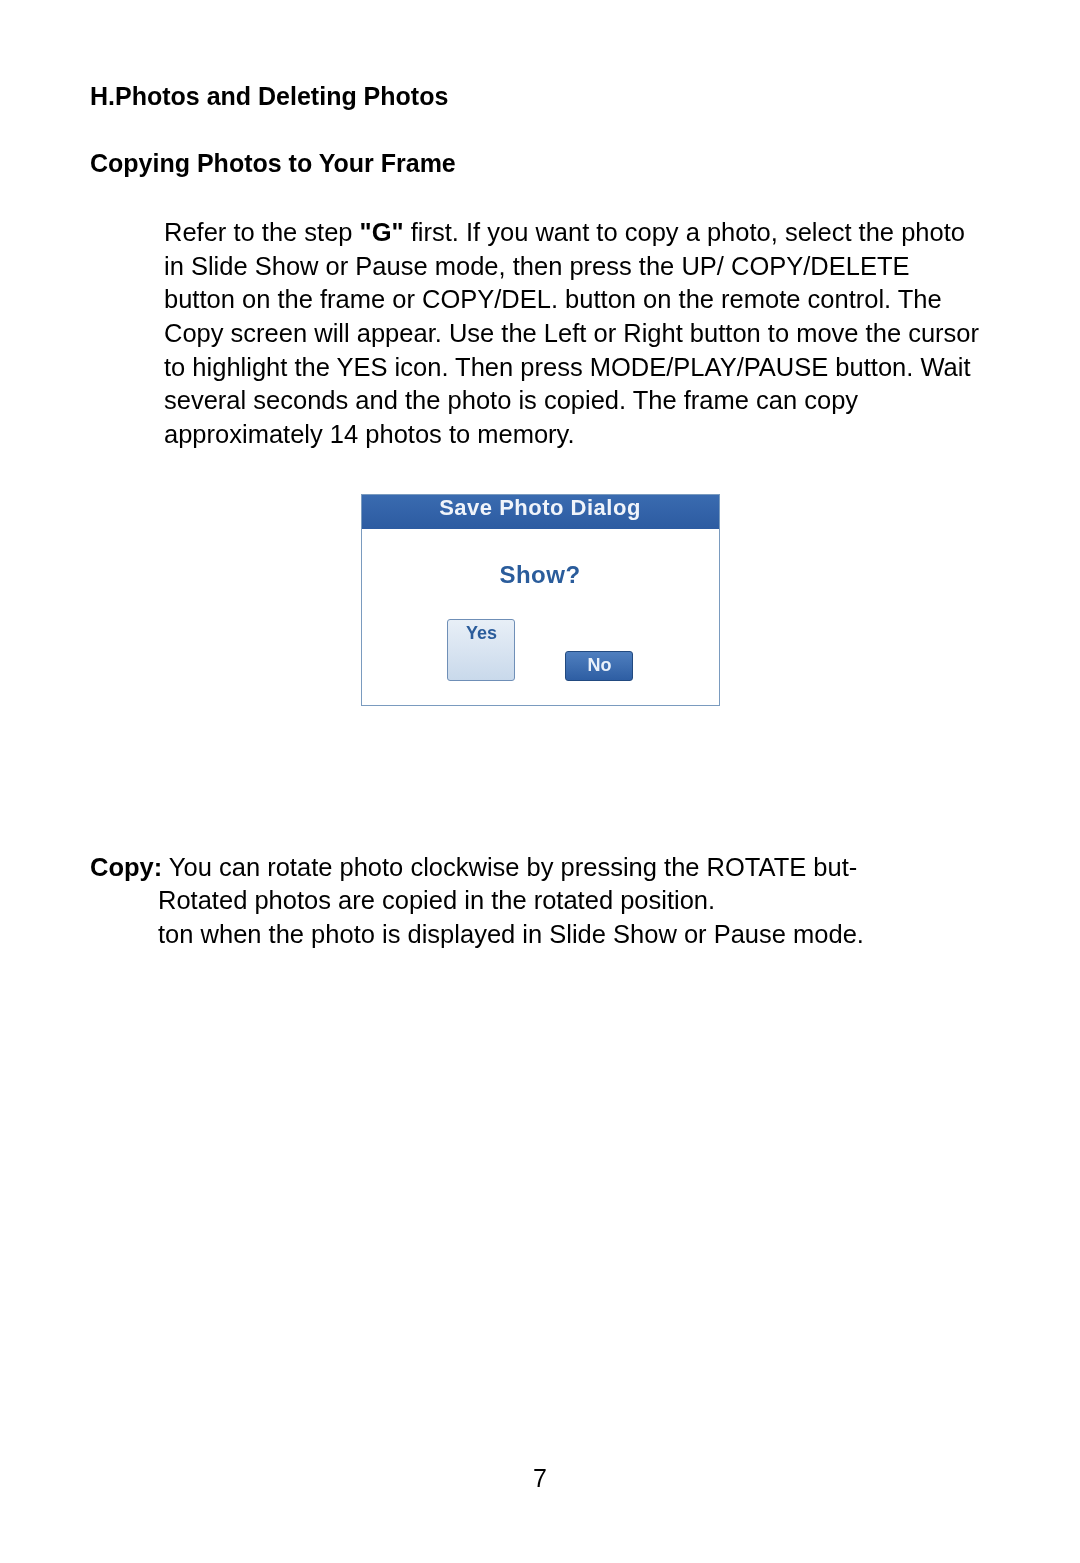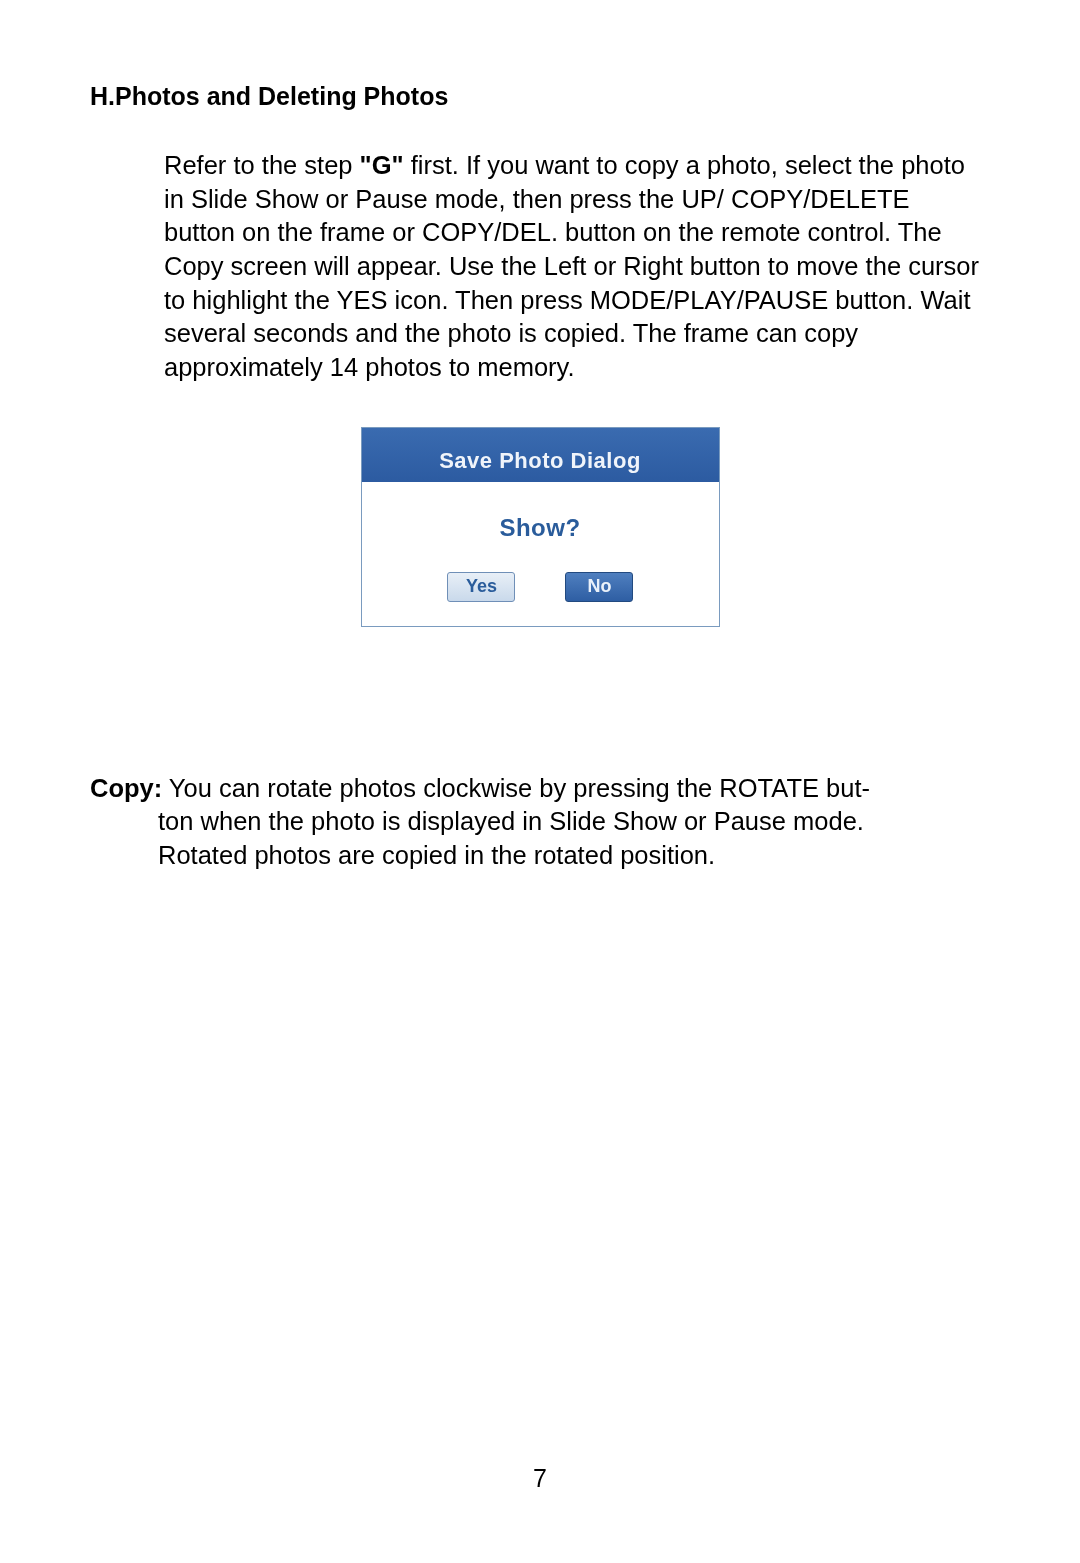--- a/index.html
+++ b/index.html
@@ -37,21 +37,21 @@
     margin: 42px auto 0 auto;
     background: #ffffff;
     border: 1px solid #7a9bbf;
   }
   .dialog-header {
     background: linear-gradient(#3a6bb0, #2c5ba1);
     color: #f0f4fa;
     text-align: center;
     font-weight: bold;
     font-size: 22px;
-    padding: 20px 0 8px 0;
+    padding: 0 0 8px 0;
     letter-spacing: 0.5px;
   }
   .dialog-body {
     text-align: center;
     color: #2a5c9b;
     font-weight: bold;
     font-size: 24px;
     padding: 32px 0 30px 0;
     letter-spacing: 0.5px;
   }
@@ -70,20 +70,21 @@
     color: #2a5c9b;
     background: linear-gradient(#e8eff7, #c9d9eb);
     border: 1px solid #6f8fb7;
     border-radius: 3px;
     text-align: center;
   }
   .dbtn.selected {
     background: linear-gradient(#4f7fbf, #2e5ea3);
     color: #eaf1fa;
     border: 1px solid #224a80;
+    margin-top: 32px;
   }
   .note-block {
     font-size: 25.5px;
     line-height: 1.32;
     margin-top: 145px;
     margin-left: 0;
     margin-right: 10px;
   }
   .note-indent {
     margin-left: 68px;
@@ -97,37 +98,38 @@
     font-size: 25px;
   }
 </style>
 </head>
 <body>
 
 <div class="page">
 
   <div class="heading-1">H.Photos and Deleting Photos</div>
 
+  <div class="heading-2">Copying Photos to Your Frame</div>
 
   <p class="body-para">
     <span>Refer to  the step </span><span class="bold">"G"</span><span> first. If you want to copy a photo, select the photo in Slide Show or Pause mode, then press the UP/ COPY/DELETE button on the frame or COPY/DEL. button on the remote control. The Copy screen will appear. Use the Left or Right button to move the cursor to highlight the YES icon. Then press MODE/PLAY/PAUSE button. Wait several seconds and  the photo is copied. The frame can copy approximately 14 photos to memory.</span>
   </p>
 
   <div class="dialog">
     <div class="dialog-header">Save Photo Dialog</div>
     <div class="dialog-body">Show?</div>
     <div class="dialog-buttons">
       <span class="dbtn">Yes</span>
       <span class="dbtn selected">No</span>
     </div>
   </div>
 
   <div class="note-block">
     <div>
-      <span class="bold">Copy:</span><span> You can rotate photos clockwise by pressing the ROTATE but-</span>
+      <span class="bold">Copy:</span><span> You can rotate photo clockwise by pressing the ROTATE but-</span>
     </div>
+    <div class="note-indent">Rotated  photos are copied in the rotated position.</div>
     <div class="note-indent">ton when the photo is displayed in Slide Show or Pause mode.</div>
-    <div class="note-indent">Rotated  photos are copied in the rotated position.</div>
   </div>
 
 </div>
 
 <div class="page-number">7</div>
 
 </body></html>

